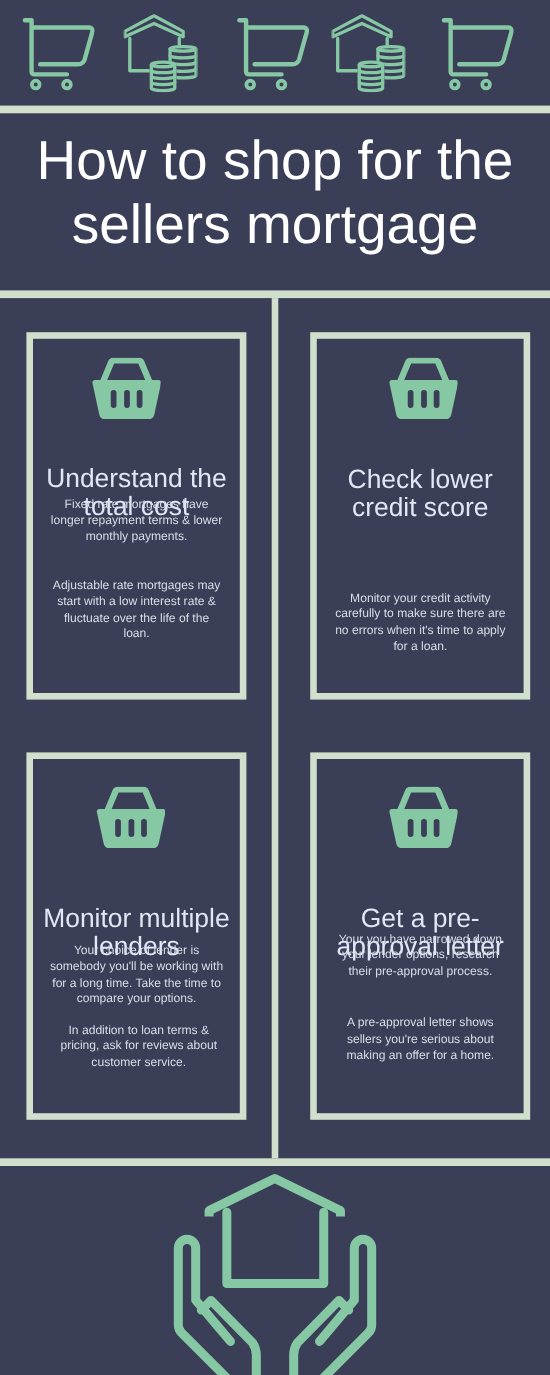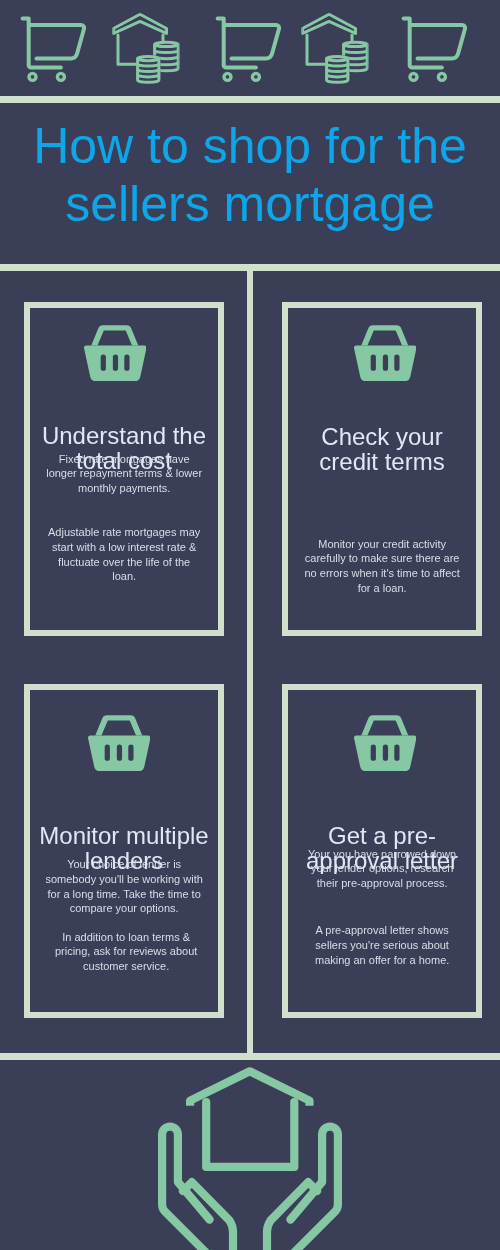--- a/index.html
+++ b/index.html
@@ -2,21 +2,21 @@
 <html><head>
 <meta charset="utf-8">
 <title>How to shop for the perfect mortgage</title>
 <style>
   html,body{margin:0;padding:0;background:#3a3e57;}
   body{width:500px;height:1250px;font-family:"Liberation Sans",sans-serif;overflow:hidden;}
   .page{position:relative;width:500px;height:1250px;background:#3a3e57;overflow:hidden;}
   .strip-icon{position:absolute;color:#86c7a4;line-height:0;}
   .rule-h{position:absolute;left:0;width:500px;background:#d1dfcd;}
   .rule-v{position:absolute;width:6px;background:#d1dfcd;}
-  .title{position:absolute;left:0;width:500px;text-align:center;color:#0ea5e9;
+  .title{position:absolute;left:0;width:500px;text-align:center;color:#ffffff;
          font-size:50px;line-height:58px;font-weight:400;}
   .card{position:absolute;border:6px solid #d1dfcd;box-sizing:border-box;}
   .card-icon{position:absolute;color:#86c7a4;line-height:0;}
   .card-heading{position:absolute;text-align:center;
                 color:#e2e6f5;font-size:24px;line-height:25px;font-weight:400;margin-top:34px;}
   .card-para{position:absolute;text-align:center;
              color:#dadee9;font-size:11px;line-height:14.8px;font-weight:400;margin:0;}
   .footer-icon{position:absolute;color:#86c7a4;line-height:0;}
 </style>
 </head>
@@ -105,22 +105,22 @@
   <p class="card-para" style="left:45px;top:451.6px;width:158.3px">Fixed rate mortgages have longer repayment terms &amp; lower monthly payments.</p>
   <p class="card-para" style="left:45px;top:525px;width:158.3px">Adjustable rate mortgages may start with a low interest rate &amp; fluctuate over the life of the loan.</p>
   <div class="card" style="left:282px;top:302px;width:200px;height:334px"></div>
   <span class="card-icon" style="left:352.8px;top:324.5px"><svg viewBox="0 0 63.2 56" width="63.5" height="56.3" aria-hidden="true">
 <path fill="currentColor" d="M19.9 0.3 h23.4 a5.1 5.1 0 0 1 4.75 3.25 L55 20.3 h-6.2 L42.5 5.4 h-21.8 L14.4 20.3 h-6.2 L15.15 3.55 A5.1 5.1 0 0 1 19.9 0.3 Z"></path>
 <path fill="currentColor" d="M2.3 20.3 h58.6 a2.3 2.3 0 0 1 2.26 2.8 l-6.1 28.2 a5.9 5.9 0 0 1 -5.77 4.7 H12.91 a5.9 5.9 0 0 1 -5.77 -4.7 L1.04 23.1 a2.3 2.3 0 0 1 2.26 -2.8 Z
  M20.2 29.3 a2.6 2.6 0 0 0 -2.6 2.6 v11.1 a2.6 2.6 0 0 0 5.2 0 V31.9 a2.6 2.6 0 0 0 -2.6 -2.6 Z
  M32.3 29.3 a2.6 2.6 0 0 0 -2.6 2.6 v11.1 a2.6 2.6 0 0 0 5.2 0 V31.9 a2.6 2.6 0 0 0 -2.6 -2.6 Z
  M43.7 29.3 a2.6 2.6 0 0 0 -2.6 2.6 v11.1 a2.6 2.6 0 0 0 5.2 0 V31.9 a2.6 2.6 0 0 0 -2.6 -2.6 Z"></path>
 </svg></span>
-  <div class="card-heading" style="left:296px;top:389.5px;width:172px">Check your credit terms</div>
-  <p class="card-para" style="left:303px;top:536.7px;width:158.3px">Monitor your credit activity carefully to make sure there are no errors when it's time to affect for a loan.</p>
+  <div class="card-heading" style="left:296px;top:389.5px;width:172px">Check lower credit score</div>
+  <p class="card-para" style="left:303px;top:536.7px;width:158.3px">Monitor your credit activity carefully to make sure there are no errors when it's time to apply for a loan.</p>
   <div class="card" style="left:24px;top:684px;width:200px;height:334px"></div>
   <span class="card-icon" style="left:86.8px;top:715.2px"><svg viewBox="0 0 63.2 56" width="63.5" height="56.3" aria-hidden="true">
 <path fill="currentColor" d="M19.9 0.3 h23.4 a5.1 5.1 0 0 1 4.75 3.25 L55 20.3 h-6.2 L42.5 5.4 h-21.8 L14.4 20.3 h-6.2 L15.15 3.55 A5.1 5.1 0 0 1 19.9 0.3 Z"></path>
 <path fill="currentColor" d="M2.3 20.3 h58.6 a2.3 2.3 0 0 1 2.26 2.8 l-6.1 28.2 a5.9 5.9 0 0 1 -5.77 4.7 H12.91 a5.9 5.9 0 0 1 -5.77 -4.7 L1.04 23.1 a2.3 2.3 0 0 1 2.26 -2.8 Z
  M20.2 29.3 a2.6 2.6 0 0 0 -2.6 2.6 v11.1 a2.6 2.6 0 0 0 5.2 0 V31.9 a2.6 2.6 0 0 0 -2.6 -2.6 Z
  M32.3 29.3 a2.6 2.6 0 0 0 -2.6 2.6 v11.1 a2.6 2.6 0 0 0 5.2 0 V31.9 a2.6 2.6 0 0 0 -2.6 -2.6 Z
  M43.7 29.3 a2.6 2.6 0 0 0 -2.6 2.6 v11.1 a2.6 2.6 0 0 0 5.2 0 V31.9 a2.6 2.6 0 0 0 -2.6 -2.6 Z"></path>
 </svg></span>
   <div class="card-heading" style="left:38px;top:788.5px;width:172px">Monitor multiple lenders</div>
   <p class="card-para" style="left:45px;top:857px;width:158.3px">Your choice of lender is somebody you'll be working with for a long time. Take the time to compare your options.</p>

